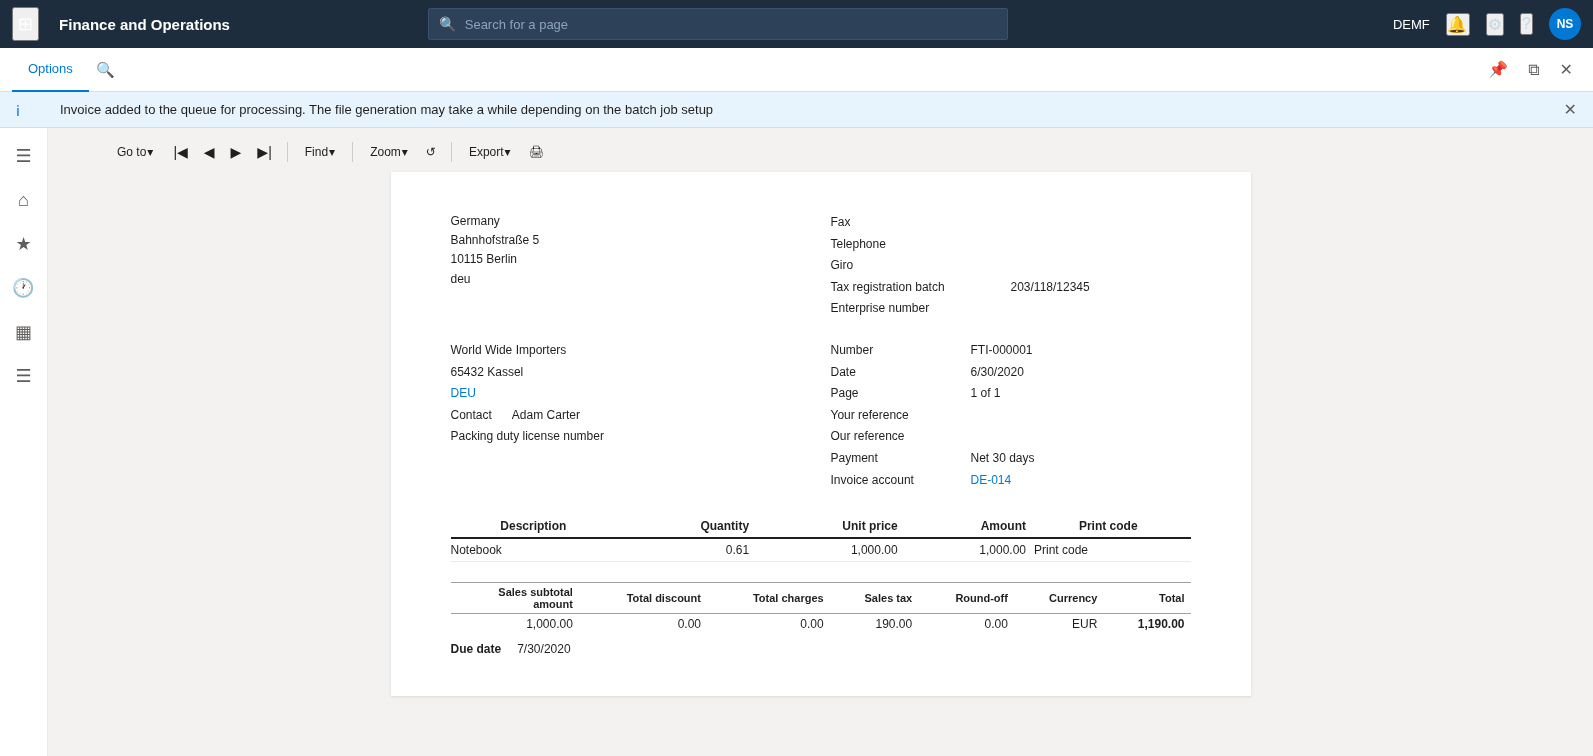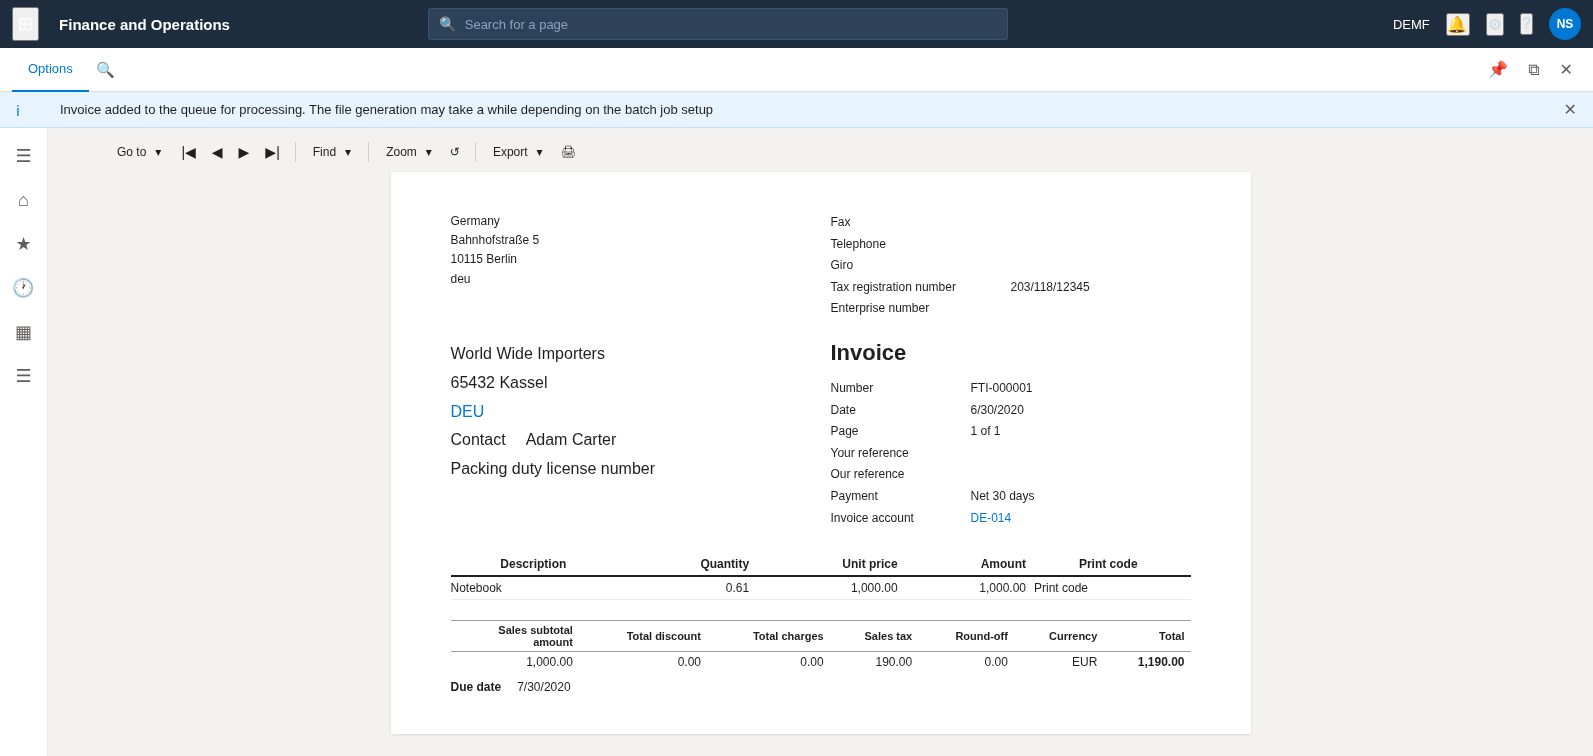--- a/index.html
+++ b/index.html
@@ -128,21 +128,21 @@
       gap: 4px;
     }
     .report-toolbar .toolbar-group {
       display: flex;
       align-items: center;
       gap: 2px;
     }
     .report-toolbar button {
       background: none; border: 1px solid transparent; cursor: pointer;
       padding: 3px 6px; font-size: 12px; color: #201f1e; border-radius: 2px;
-      display: flex; gap: 9px;
+      display: flex; gap: 1px;
     }
     .report-toolbar .dropdown-btn { padding: 3px 8px; }
     .report-toolbar .sep { width: 1px; height: 20px; background: #ccc; margin: 0 4px; }
     .report-toolbar .nav-btn { font-size: 14px; }
 
     
     .invoice-paper {
       background: #fff;
       margin: 0 auto 20px auto;
       max-width: 860px;
@@ -163,21 +163,21 @@
     .right-info .label-col { min-width: 180px; color: #201f1e; }
     .right-info .value-col { color: #201f1e; }
 
     .customer-section {
       display: grid;
       grid-template-columns: 1fr 1fr;
       gap: 20px;
       margin-bottom: 24px;
     }
 
-    .customer-info { font-size: 16px; color: #201f1e; line-height: 1.8; }
+    .customer-info { font-size: 12px; color: #201f1e; line-height: 1.8; }
     .customer-info .link { color: #0078d4; }
 
     .invoice-title-section { text-align: left; }
     .invoice-title-section h1 { font-size: 22px; font-weight: 700; margin-bottom: 12px; color: #201f1e; }
     .invoice-meta { font-size: 12px; color: #201f1e; }
     .invoice-meta .meta-row { display: flex; line-height: 1.8; }
     .invoice-meta .meta-label { min-width: 140px; }
     .invoice-meta .meta-value { color: #201f1e; }
     .invoice-meta .meta-value.link { color: #0078d4; }
 
@@ -307,21 +307,21 @@
             </div>
           <div class="label-row">
               <span class="label-col">Telephone</span>
               <span class="value-col"></span>
             </div>
           <div class="label-row">
               <span class="label-col">Giro</span>
               <span class="value-col"></span>
             </div>
           <div class="label-row">
-              <span class="label-col">Tax registration number</span>
+              <span class="label-col">Tax registration batch</span>
               <span class="value-col">203/118/12345</span>
             </div>
           <div class="label-row">
               <span class="label-col">Enterprise number</span>
               <span class="value-col"></span>
             </div>
         </div>
       </div>
 
       <div class="customer-section">
@@ -329,21 +329,20 @@
           <div>World Wide Importers</div>
           <div>65432 Kassel</div>
           <div class="link">DEU</div>
           <div style="display:flex;gap:20px;">
             <span>Contact</span>
             <span>Adam Carter</span>
           </div>
           <div>Packing duty license number</div>
         </div>
         <div class="invoice-title-section">
-          <h1>Invoice</h1>
           <div class="invoice-meta">
             <div class="meta-row">
                 <span class="meta-label">Number</span>
                 <span class="meta-value">FTI-000001</span>
               </div>
             <div class="meta-row">
                 <span class="meta-label">Date</span>
                 <span class="meta-value">6/30/2020</span>
               </div>
             <div class="meta-row">

